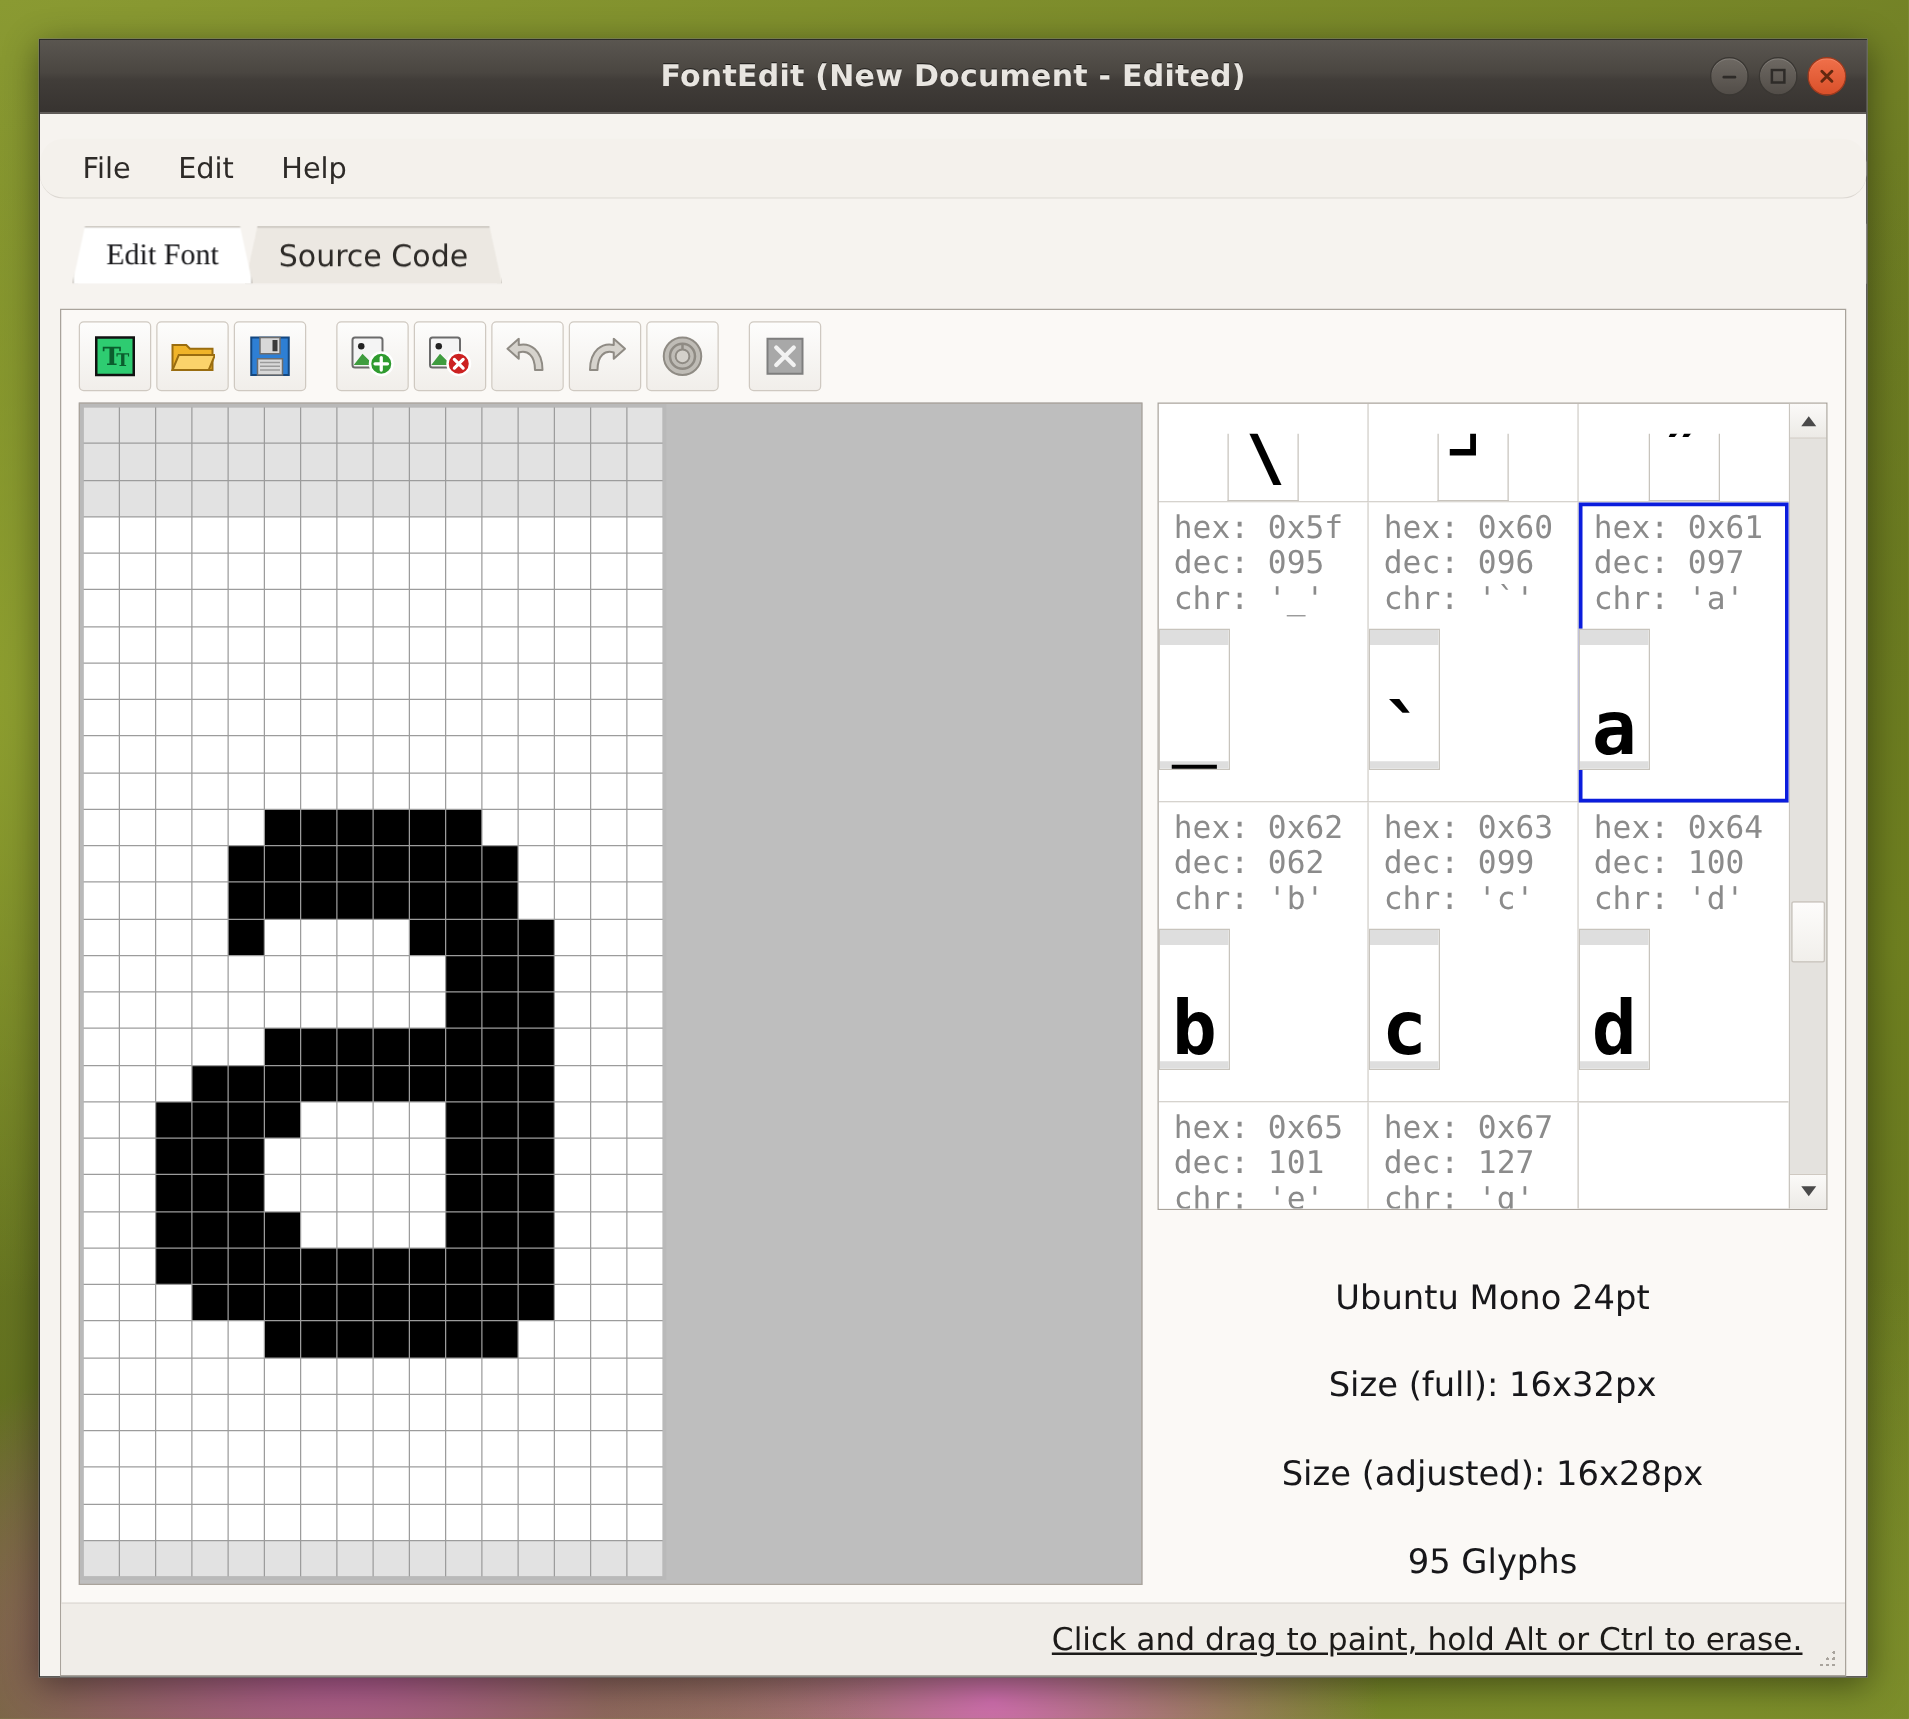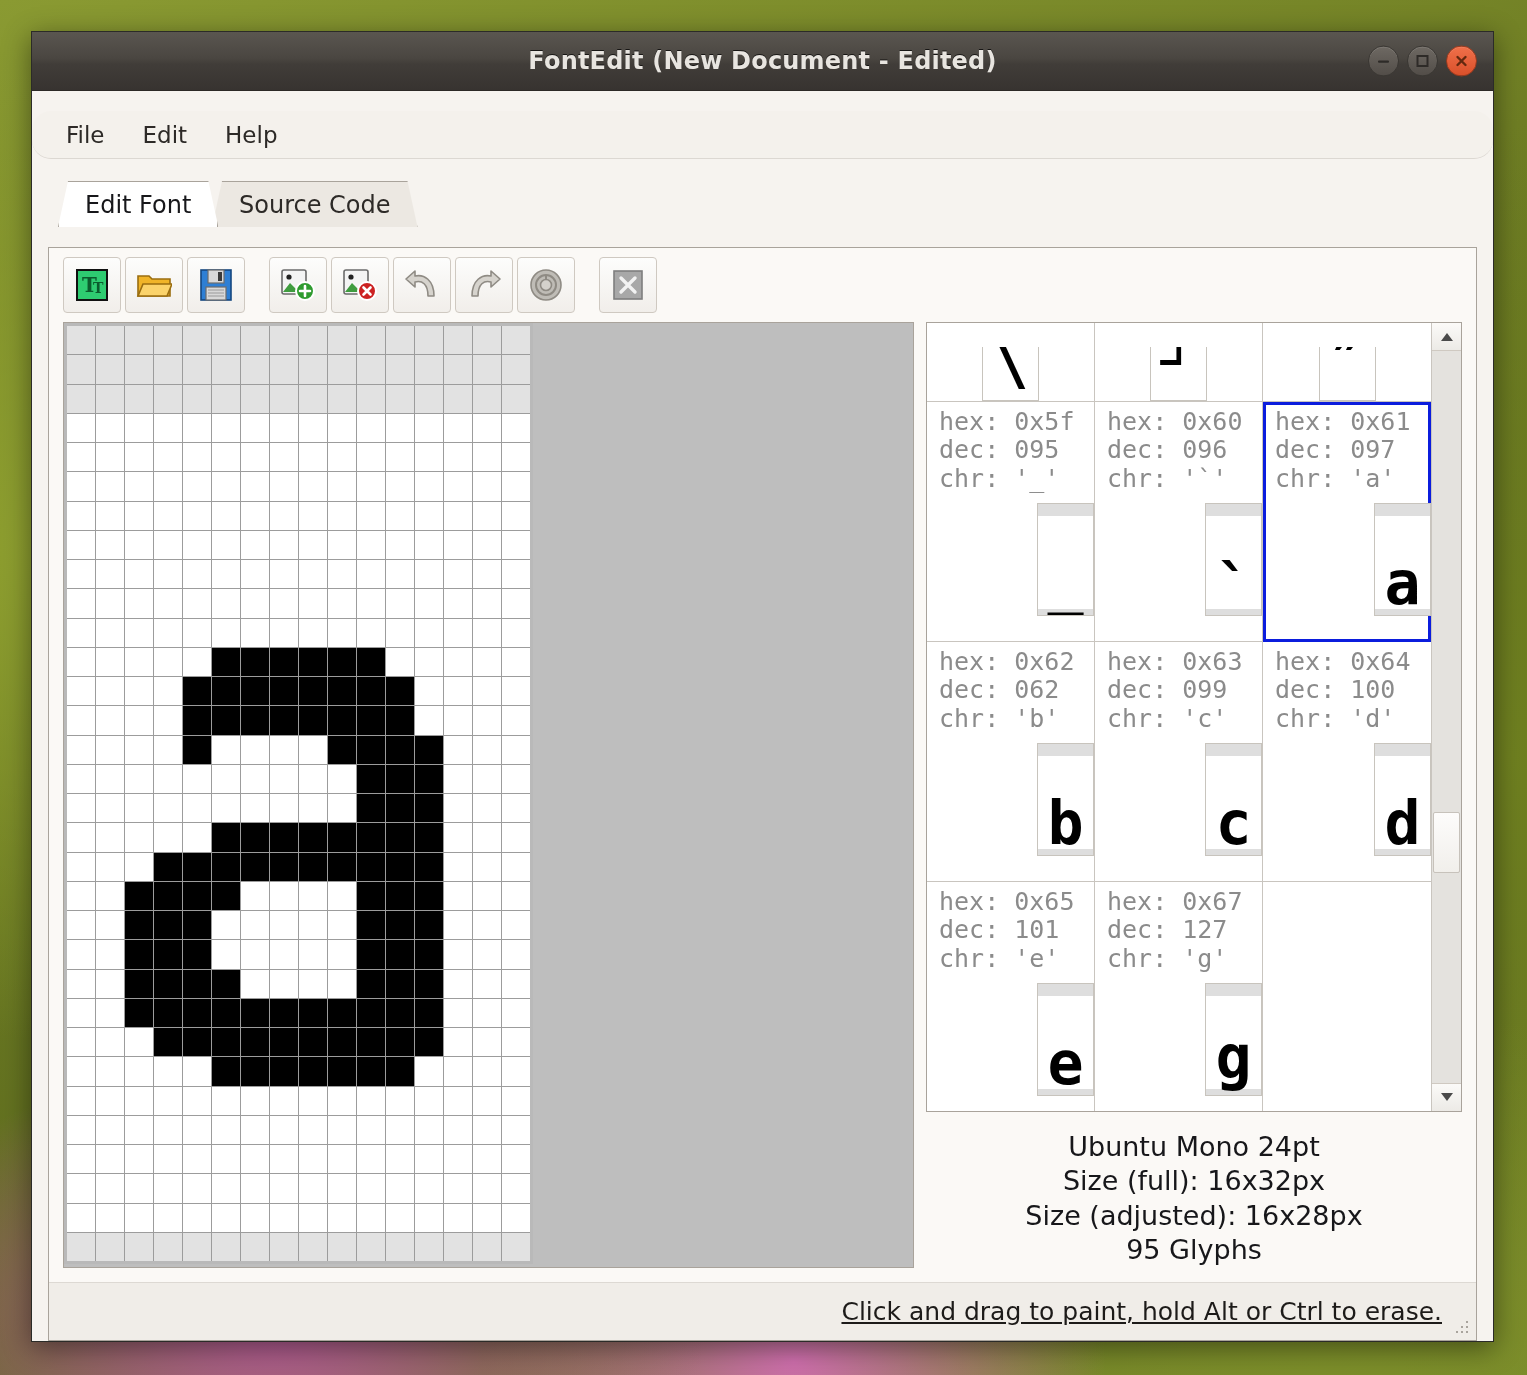--- a/index.html
+++ b/index.html
@@ -105,20 +105,21 @@
     border-bottom: none;
     border-radius: 8px 8px 0 0;
     transform: perspective(30px) rotateX(0deg);
     margin-right: -6px;
     clip-path: polygon(10px 0, calc(100% - 10px) 0, 100% 100%, 0 100%);
   }
   .tab.active {
     background: #ffffff;
     z-index: 3;
     color: #17171a;
+    font-family: Liberation Serif, serif;
   }
   .tabpage {
     flex: 1 1 auto;
     margin: 0 16px 0 16px;
     border: 1px solid #a9a39b;
     background: #fbf9f6;
     position: relative;
     display: flex; flex-direction: column;
     min-height: 0;
   }
@@ -195,21 +196,21 @@
     display: grid;
     grid-template-columns: repeat(3, 1fr);
     grid-auto-rows: 79px 240px 240px 240px;
     overflow: hidden;
     position: relative;
   }
   .gcell {
     border-right: 1px solid #c9c5bf;
     border-bottom: 1px solid #c9c5bf;
     display: flex; flex-direction: column;
-    align-items: flex-end;
+    align-items: flex-start;
     padding: 6px 0 8px 0;
     position: relative;
     background: #fff;
   }
   .gcell:nth-child(3n) { border-right: none; }
   .gcell.selected {
     outline: 3px solid #0b1ddd;
     outline-offset: -3px;
     z-index: 2;
   }
@@ -289,20 +290,21 @@
   }
 
   .fontinfo {
     padding-top: 18px;
     text-align: center;
     color: #17171a;
   }
   .fontinfo div {
     font-size: 27px;
     line-height: 1.28;
+    margin-top: 36px;
   }
 
   
   .statusbar {
     height: 58px;
     display: flex; align-items: center; justify-content: flex-end;
     padding-right: 34px;
     font-size: 25px;
     color: #1d1b19;
     flex: 0 0 auto;

